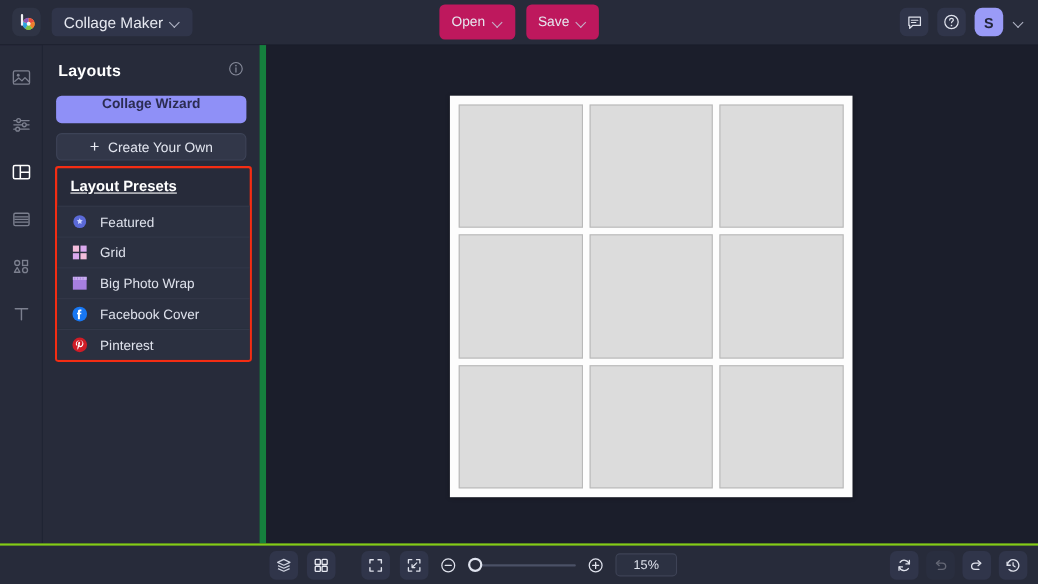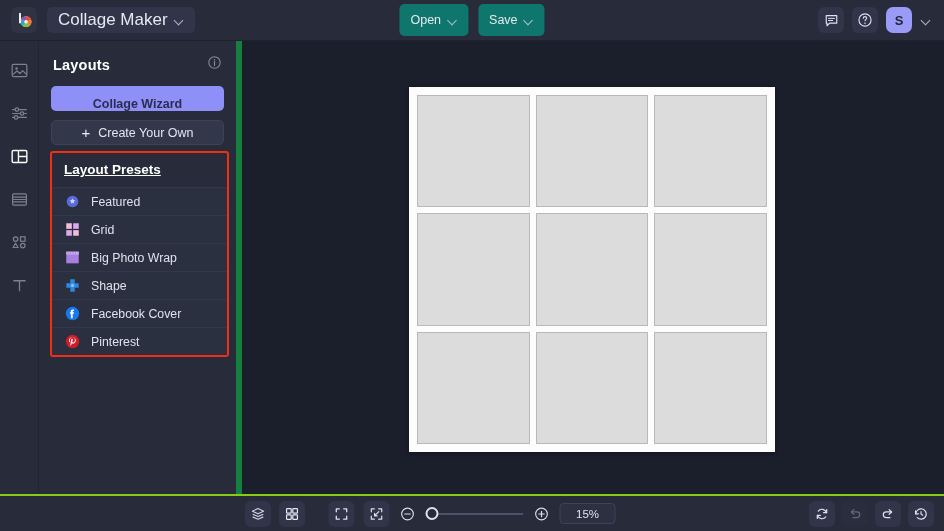--- a/index.html
+++ b/index.html
@@ -23,38 +23,38 @@
   .logo {
     width: 26px; height: 26px; border-radius: 7px;
     background: #2f3445;
     display: flex; align-items: center; justify-content: center;
     margin-left: 3px; margin-right: 10px;
   }
   .app-menu {
     display: flex; align-items: center; gap: 7px;
     height: 26px; padding: 0 11px;
     background: #30354a; border-radius: 5px;
-    color: #e6e8f0; font-size: 17px;
+    color: #e6e8f0; font-size: 14px;
     cursor: pointer;
   }
   .caret { display: inline-block; width: 9px; height: 9px; position: relative; opacity: .85; }
   .caret::before {
     content: ""; position: absolute; left: 0; top: 1px;
     width: 6px; height: 6px;
     border-right: 1.4px solid #c6cada; border-bottom: 1.4px solid #c6cada;
     transform: rotate(45deg);
   }
   .center-actions {
     position: absolute; left: 50%; transform: translateX(-50%);
     display: flex; gap: 10px; align-items: center;
   }
   .pill-btn {
     display: flex; align-items: center; gap: 7px;
     height: 26px; padding: 16px 11px;
-    background: #0f766e; border-radius: 5px;
+    background: #be185d; border-radius: 5px;
     color: #e6e8f0; font-size: 12.5px; cursor: pointer;
   }
   .right-actions {
     margin-left: auto; display: flex; align-items: center; gap: 8px;
     padding-right: 4px;
   }
   .icon-sq {
     width: 26px; height: 26px; border-radius: 6px;
     background: #30354a;
     display: flex; align-items: center; justify-content: center;
@@ -94,21 +94,21 @@
   .panel-head {
     display: flex; align-items: center; justify-content: space-between;
     padding: 14px 14px 0 14px;
   }
   .panel-title { color: #fff; font-size: 14.5px; font-weight: bold; letter-spacing: .2px; }
   .info-icon { cursor: pointer; opacity: .65; }
   .panel-buttons { padding: 12px 12px 0 12px; display: flex; flex-direction: column; gap: 9px; }
   .btn-primary {
     height: 25px; border-radius: 5px;
     background: #8f90f7; color: #2b2c52;
-    display: flex; align-items: flex-end; justify-content: center;
+    display: flex; align-items: flex-start; justify-content: center;
     font-size: 12.5px; font-weight: bold; cursor: pointer;
   }
   .btn-secondary {
     height: 25px; border-radius: 5px;
     background: #323749; border: 1px solid #3d4357;
     color: #e2e5ef; font-size: 12.5px;
     display: flex; align-items: center; justify-content: center; gap: 8px;
     cursor: pointer;
   }
   .plus { font-size: 15px; line-height: 1; font-weight: 300; color: #e8eaf2; }
@@ -355,29 +355,20 @@
             <span class="preset-ico">
               <svg width="15" height="15" viewBox="0 0 18 18">
                 <rect x="1.5" y="2" width="15" height="14" fill="#a77fe0"></rect>
                 <rect x="1.5" y="2" width="15" height="3.4" fill="#c9aef0"></rect>
                 <path d="M3.6 2.6v2.2M6.6 2.6v2.2M9.6 2.6v2.2M12.6 2.6v2.2" stroke="#a77fe0" stroke-width="1.1"></path>
               </svg>
             </span>
             <span class="preset-label">Big Photo Wrap</span>
           </div>
 
-          <div class="preset-item">
-            <span class="preset-ico">
-              <svg width="15" height="15" viewBox="0 0 18 18">
-                <path d="M6.3 1.6h5.4v4.7h4.7v5.4h-4.7v4.7H6.3v-4.7H1.6V6.3h4.7z" fill="#2f88e0"></path>
-                <circle cx="9" cy="9" r="2" fill="#7fc4f5"></circle>
-              </svg>
-            </span>
-            <span class="preset-label">Shape</span>
-          </div>
 
           <div class="preset-item">
             <span class="preset-ico">
               <svg width="15" height="15" viewBox="0 0 18 18">
                 <circle cx="9" cy="9" r="8" fill="#1877f2"></circle>
                 <path d="M10.6 9.3h-1.4v5.4H7V9.3H6V7.5h1V6.4c0-1.4.6-2.3 2.3-2.3h1.5v1.8h-1c-.5 0-.6.2-.6.6v1h1.6z" fill="#fff"></path>
               </svg>
             </span>
             <span class="preset-label">Facebook Cover</span>
           </div>

